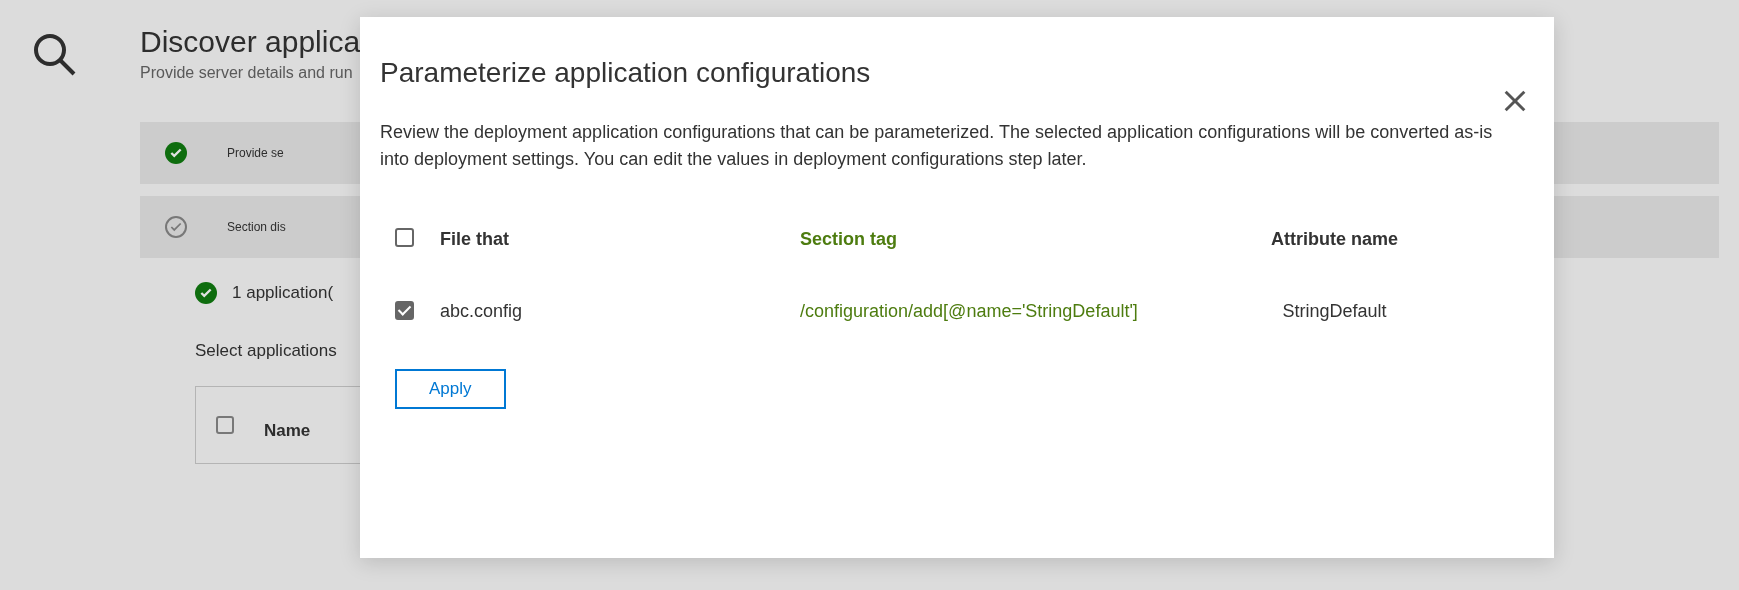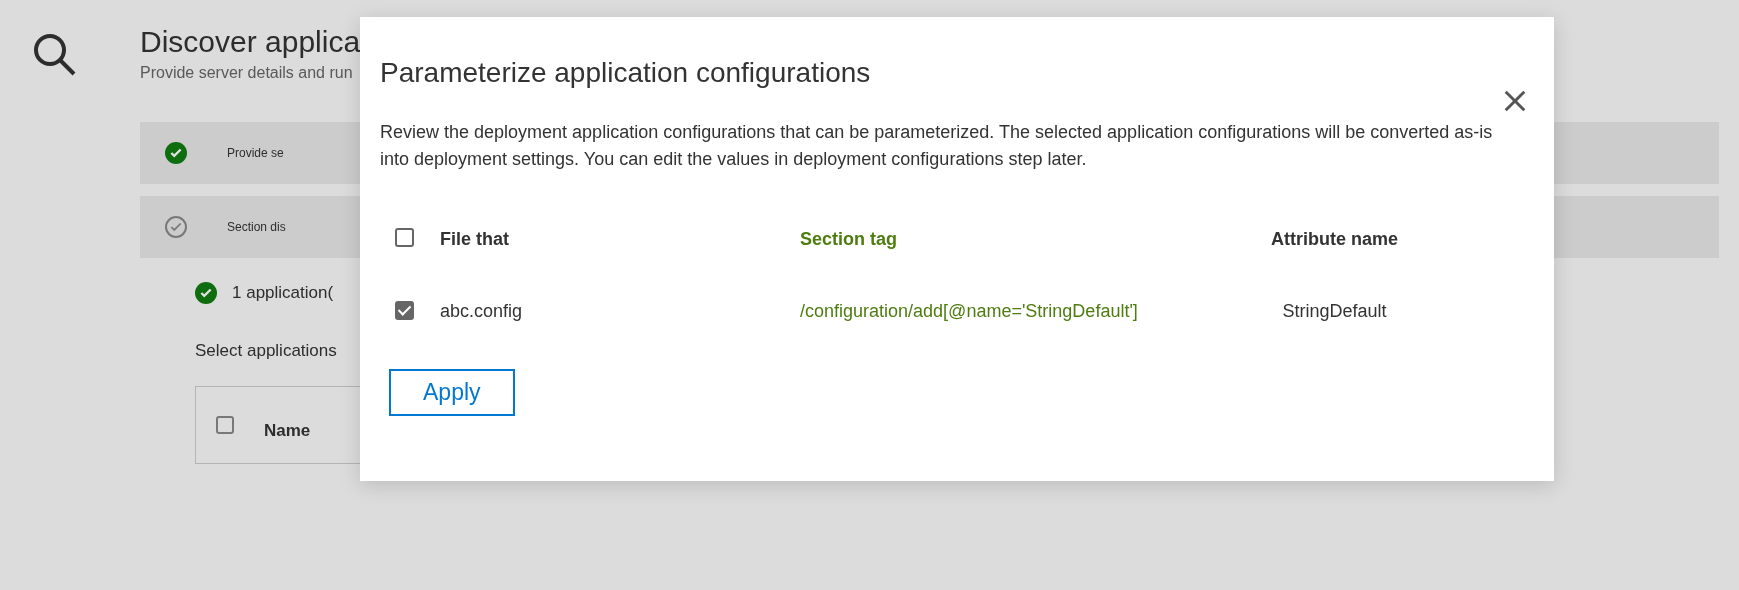--- a/index.html
+++ b/index.html
@@ -161,21 +161,21 @@
     .bg-col-target { width: 200px; }
     .bg-col-appconfig { width: 190px; }
     .bg-col-appfolder { width: 180px; }
     
     
     .modal {
       position: absolute;
       top: 17px;
       left: 360px;
       right: 185px;
-      height: 464px;
+      height: 541px;
       background: white;
       box-shadow: 0 4px 20px rgba(0,0,0,0.15);
       padding: 40px 55px 30px 20px;
     }
     
     .modal-title {
       font-size: 28px;
       font-weight: 400;
       color: #333;
       margin-bottom: 30px;
@@ -275,26 +275,26 @@
     }
     
     .modal-table-header .modal-col-filename,
     .modal-table-header .modal-col-section,
     .modal-table-header .modal-col-attribute {
       font-weight: 600;
     }
     
     .modal-apply-btn {
       margin-top: 20px;
-      margin-left: 9px;
+      margin-left: 15px;
       padding: 8px 32px;
       border: 2px solid #0078d4;
       background: white;
       color: #0078d4;
-      font-size: 23px;
+      font-size: 17px;
       cursor: pointer;
       font-family: inherit;
     }
     
     .checkmark-svg {
       width: 14px;
       height: 14px;
     }
   </style>
 </head>

